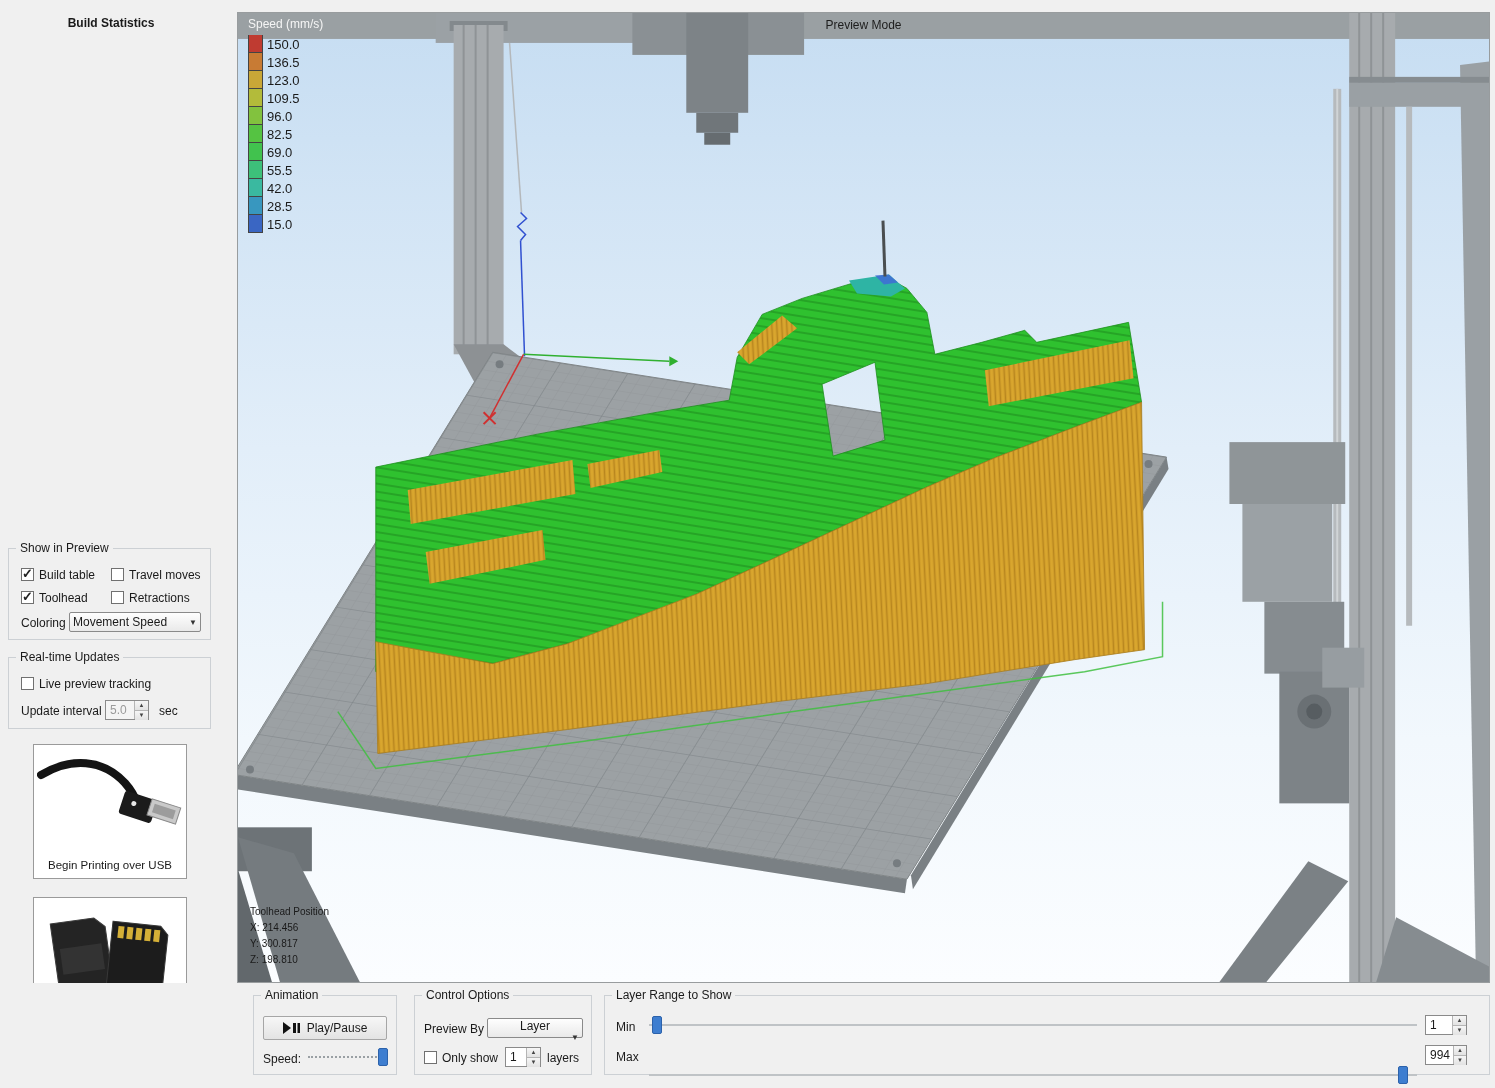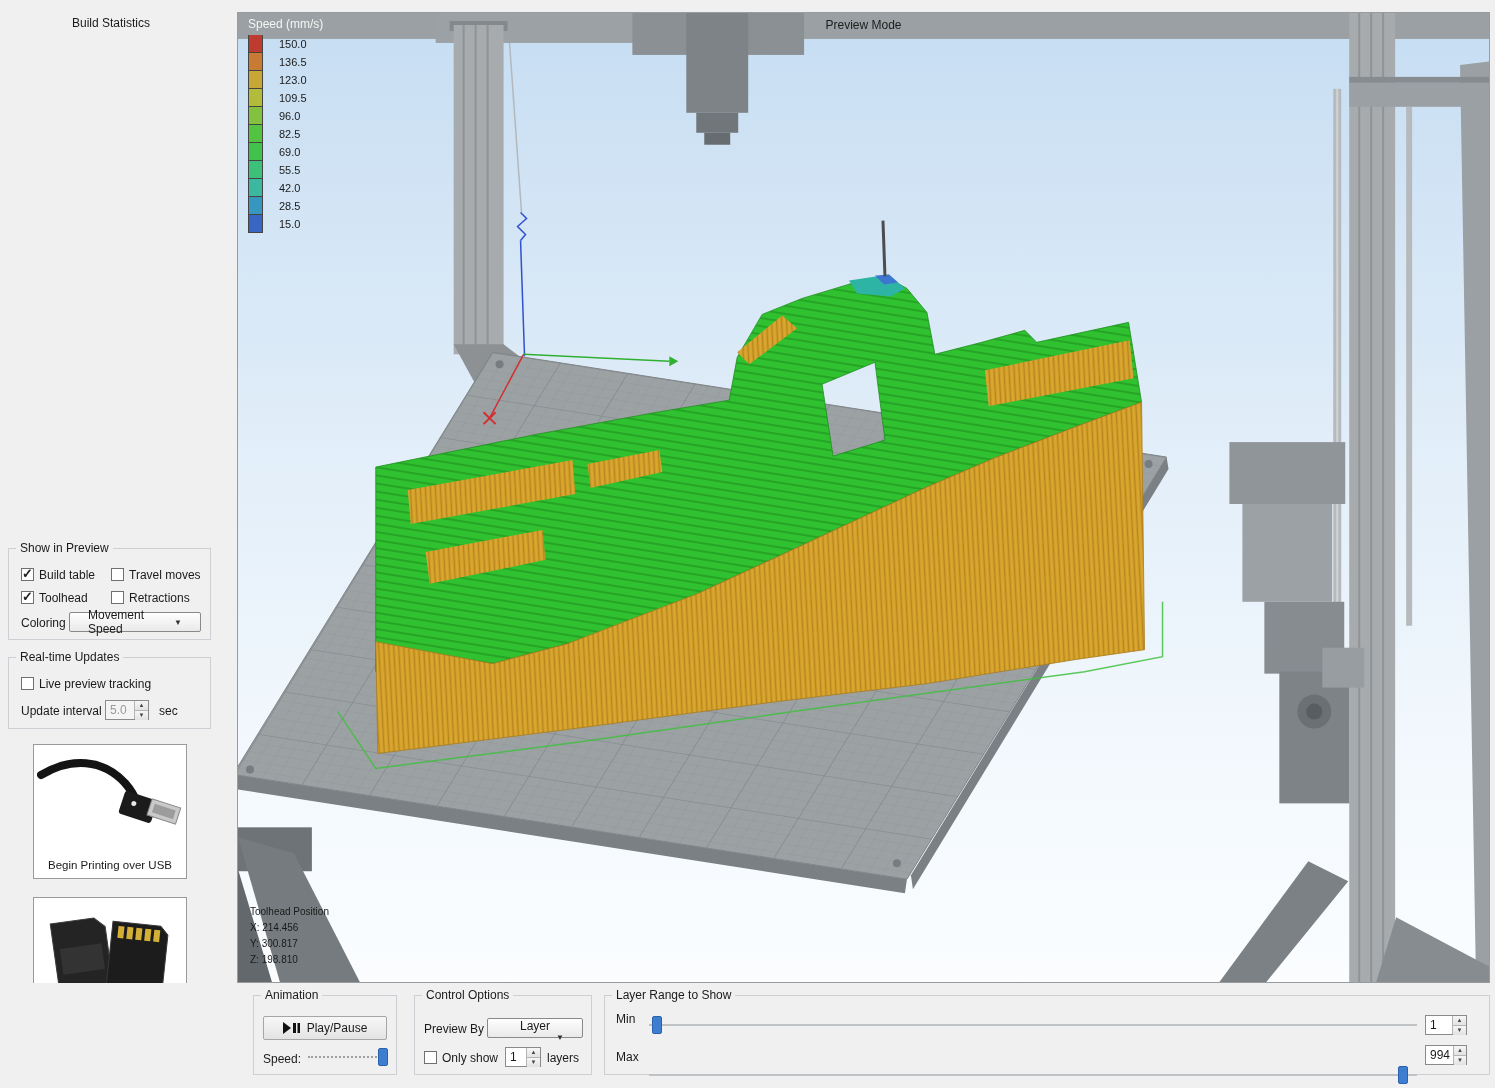--- a/index.html
+++ b/index.html
@@ -2,31 +2,31 @@
 <html><head>
 <meta charset="utf-8">
 <style>
   * { box-sizing: border-box; margin: 0; padding: 0; }
   html,body { width:1495px; height:1088px; overflow:hidden; background:#f0f0f0;
     font-family:"Liberation Sans", sans-serif; font-size:12px; color:#1a1a1a; }
   .abs { position:absolute; }
 
   
   #sidebar { position:absolute; left:0; top:0; width:222px; height:1088px; background:#f0f0f0; }
-  .side-title { position:absolute; top:16px; left:0; width:100%; text-align:center; }
+  .side-title { position:absolute; top:16px; left:0; width:100%; text-align:center;font-weight:bold; }
   .stats-box { position:absolute; left:8px; top:37px; width:203px; height:498px;
     background:#fff; border:1px solid #5a8ac0; padding:5px 6px; line-height:14px; font-size:11.5px; }
   .group { position:absolute; border:1px solid #ccd0d4; background:#f0f0f0; }
   .gtitle { position:absolute; top:-8px; left:7px; background:#f0f0f0; padding:0 4px; white-space:nowrap; }
   .cb-row { position:absolute; display:flex; align-items:center; gap:5px; height:15px; }
   .checkbox { width:13px; height:13px; background:#fff; border:1px solid #707070; position:relative; flex:0 0 13px; }
   .checkbox[data-checked="true"]::after { content:"\2713"; position:absolute; left:0px; top:-3px;
     font-size:13px; font-weight:bold; color:#222; }
   .combo { display:flex; align-items:center; background:linear-gradient(#fefefe,#e9e9e9);
-    border:1px solid #8a8a8a; border-radius:2px; padding:0 18px; height:20px; }
+    border:1px solid #8a8a8a; border-radius:2px; padding:0 3px; height:20px; }
   .combo .arr { margin-left:auto; font-size:8px; color:#333; }
   .spinwrap { display:flex; border:1px solid #8a8a8a; background:#fff; height:20px; }
   .spinwrap .val { flex:1; padding:2px 3px 0 4px; }
   .spinwrap .val.disabled { color:#9a9a9a; background:#f4f4f4; }
   .spinbtns { width:14px; display:flex; flex-direction:column; border-left:1px solid #b5b5b5; }
   .spinbtns span { flex:1; font-size:6px; line-height:9px; text-align:center; color:#444;
     background:linear-gradient(#f6f6f6,#e2e2e2); }
   .spinbtns span + span { border-top:1px solid #b5b5b5; }
   .btn { display:flex; align-items:center; justify-content:center; gap:7px;
     background:linear-gradient(#f7f7f7,#e3e3e3); border:1px solid #a6a6a6; border-radius:2px; }
@@ -39,21 +39,21 @@
   #viewport { position:absolute; left:237px; top:12px; width:1253px; height:971px;
     border:1px solid #989c9e;
     background:linear-gradient(#c6ddf2, #e2eef9 45%, #f2f8fd 75%, #fbfdff); }
   #scene { position:absolute; left:0; top:0; width:100%; height:100%; }
   .vp-title { position:absolute; top:5px; left:0; width:100%; text-align:center; color:#1d1d1d; }
   .legend { position:absolute; left:10px; top:4px; }
   .legend-title { color:#f5f5f5; margin-bottom:4px; }
   .legend-row { display:flex; align-items:center; height:18px; }
   .legend-swatch { width:15px; height:18px; border:1px solid #444; border-top-width:0; flex:0 0 15px; }
   .legend-row:first-of-type .legend-swatch { border-top-width:1px; }
-  .legend-value { margin-left:16px; font-size:11px; }
+  .legend-value { margin-left:4px; font-size:13px; }
   .toolhead-pos { position:absolute; left:12px; top:884px; line-height:16px; font-size:10px;margin-top:7px; }
 
   
   #bottombar { position:absolute; left:0; top:983px; width:1495px; height:105px; background:#f0f0f0; }
   .slider { position:relative; height:20px; }
   .slider .groove { position:absolute; left:0; right:0; top:9px; height:2px; background:#bfc3c6; }
   .slider .groove.dotted { background:none; border-top:2px dotted #9aa0a4; }
   .slider .thumb { position:absolute; top:1px; width:10px; height:18px; background:#3e7ed0;
     border:1px solid #2c62ab; border-radius:2px; }
 </style>
@@ -339,21 +339,21 @@
       <span class="spinbtns">
           <span>▲</span>
           <span>▼</span>
         </span>
     </div>
     <span class="abs" style="left:132px; top:55px;">layers</span>
   </div>
 
   <div class="group" style="left:604px; top:12px; width:886px; height:80px;">
     <span class="gtitle">Layer Range to Show</span>
-    <span class="abs" style="left:11px; top:16px;">Min</span>
+    <span class="abs" style="left:11px; top:24px;">Min</span>
     <div class="slider abs" style="left:44px; top:19px; width:768px;">
       <div class="groove"></div>
       <div class="thumb" style="left:0.4%;"></div>
     </div>
     <div class="spinwrap abs" style="left:820px; top:19px; width:42px;">
       <span class="val">1</span>
       <span class="spinbtns">
           <span>▲</span>
           <span>▼</span>
         </span>

